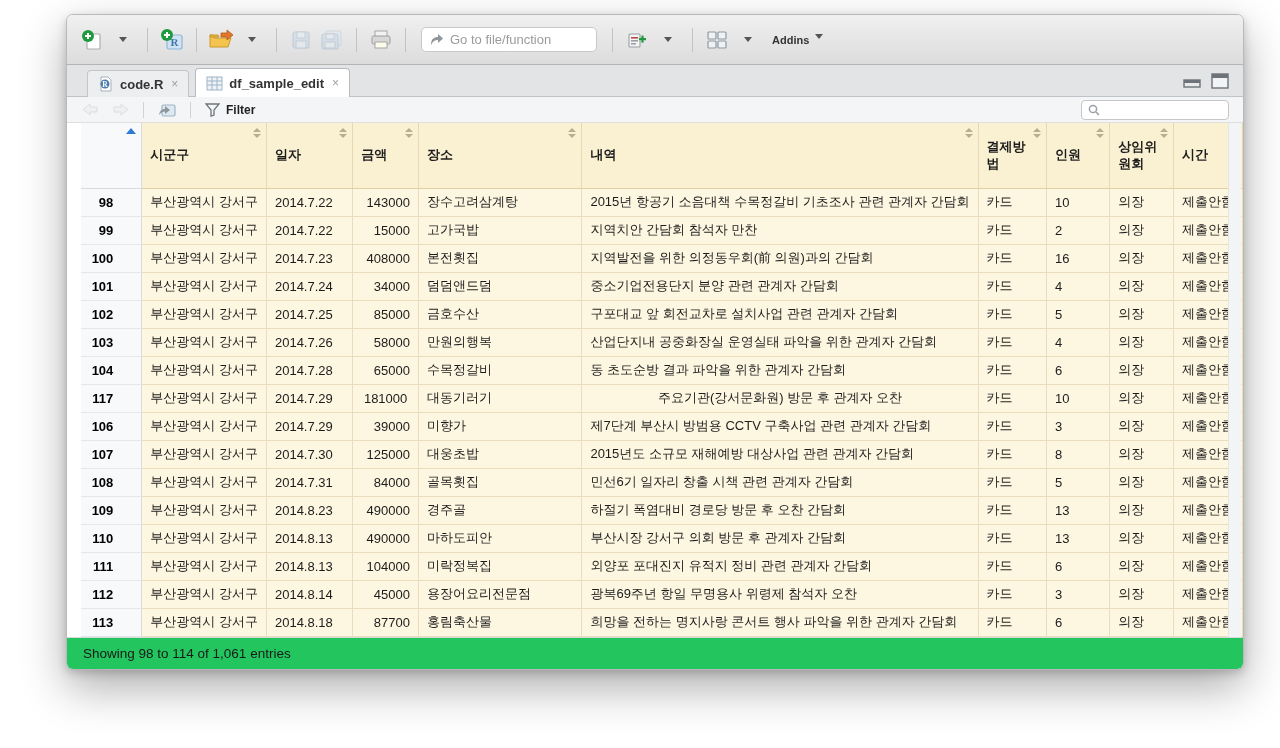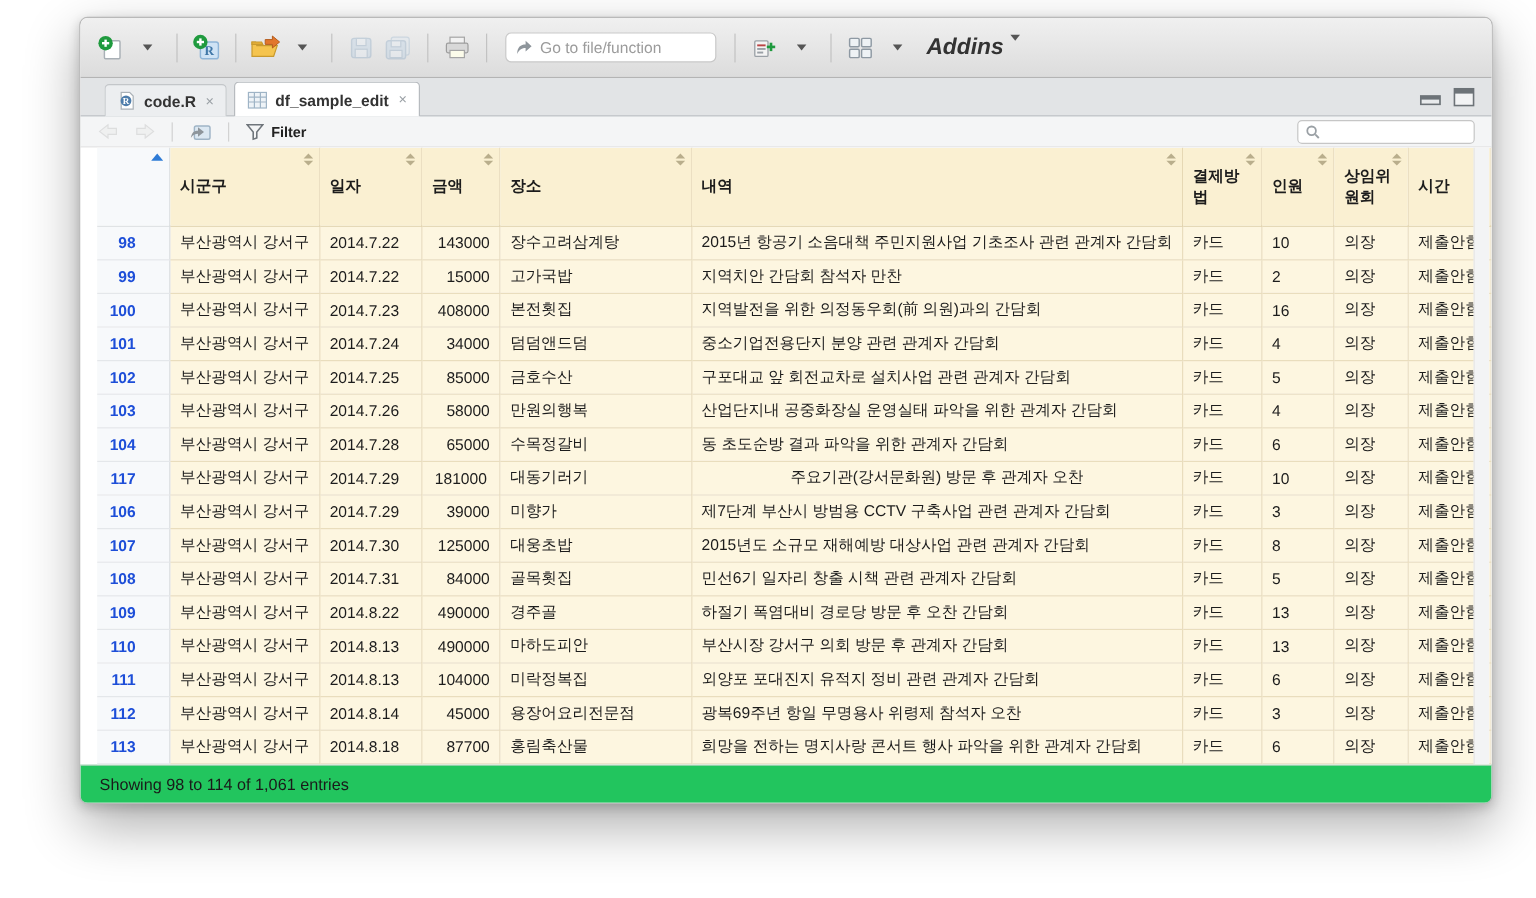--- a/index.html
+++ b/index.html
@@ -24,21 +24,21 @@
   .tb-btn { display:flex; align-items:center; justify-content:center; height:30px; min-width:26px; border-radius:4px; cursor:default; }
   .tb-btn.disabled { opacity:.38; }
   .caret { width:0; height:0; border-left:4px solid transparent; border-right:4px solid transparent; border-top:5px solid #555; display:inline-block; }
   .caret-btn { padding:0 4px; height:30px; display:flex; align-items:center; }
   .goto-box {
     width:176px; height:25px; background:#fff; border:1px solid #c9c9c9; border-radius:5px;
     display:flex; align-items:center; padding:0 8px; gap:6px; margin:0 4px;
   }
   .goto-box input { border:none; outline:none; width:100%; font-size:13px; font-family:"Liberation Sans",sans-serif; color:#333; background:transparent; }
   .goto-box input::placeholder { color:#9b9b9b; }
-  .addins { display:flex; gap:6px; font-size:19px; font-weight:700; color:#333; padding:0 6px;font-style:italic; }
+  .addins { display:flex; gap:6px; font-size:11px; font-weight:700; color:#333; padding:0 6px; }
 
   
   .tabbar {
     height:32px; flex:0 0 32px; background:#e2e4e6;
     border-bottom:1px solid #bfc3c7;
     display:flex; align-items:flex-end; padding:0 0 0 20px; position:relative;
   }
   .tab {
     height:27px; display:flex; align-items:center; gap:6px; padding:0 10px;
     border:1px solid #c3c6c9; border-bottom:none; border-radius:4px 4px 0 0;
@@ -70,21 +70,21 @@
   th.th {
     background:#faf0d2; border-right:1px solid #e6d8b4; border-bottom:1px solid #dfd0a6;
     height:65px; vertical-align:middle; text-align:left; padding:4px 8px;
     font-size:13px; font-weight:700; color:#1c1c1c; position:relative; word-break:break-all; line-height:1.35;
   }
   th.th-rownum { background:#f7f9fb; border-right:1px solid #d9dcdf; border-bottom:1px solid #d9dcdf; }
   td.td {
     background:#fdf6e0; border-right:1px solid #e9ddbd; border-bottom:1px solid #e9ddbd;
     height:28px; padding:2px 8px; font-size:13px; color:#1c1c1c; white-space:nowrap; overflow:hidden;
   }
-  td.td-rownum { background:#f7f9fb; border-right:1px solid #d9dcdf; border-bottom:1px solid #e4e7ea; font-weight:700; text-align:right; padding-right:28px; color:#1d4ed8; }
+  td.td-rownum { background:#f7f9fb; border-right:1px solid #d9dcdf; border-bottom:1px solid #e4e7ea; font-weight:700; text-align:right; padding-right:28px; color:#000000; }
   .sort-both { position:absolute; top:5px; right:5px; display:flex; flex-direction:column; gap:2px; }
   .sort-both i { display:block; width:0; height:0; border-left:4px solid transparent; border-right:4px solid transparent; }
   .sort-both i.up { border-bottom:4px solid #b9ae8c; }
   .sort-both i.dn { border-top:4px solid #b9ae8c; }
   .sort-asc { position:absolute; top:5px; right:5px; width:0; height:0; border-left:5px solid transparent; border-right:5px solid transparent; border-bottom:6px solid #2e7bd6; }
 
   
   .statusbar {
     height:32px; flex:0 0 32px; background:#22c55e; border-top:1px solid #d9d9d9;
     display:flex; align-items:center; padding:0 16px; font-size:13.5px; color:#1a1a1a;
@@ -336,21 +336,21 @@
               </span><span>시간</span></th>
           </tr>
         </thead>
       <tbody>
           <tr>
             <td class="td td-rownum" style="text-align: right;">98</td>
             <td class="td" style="text-align: left;">부산광역시 강서구</td>
             <td class="td" style="text-align: left;">2014.7.22</td>
             <td class="td" style="text-align: right;">143000</td>
             <td class="td" style="text-align: left;">장수고려삼계탕</td>
-            <td class="td" style="text-align: left;">2015년 항공기 소음대책 주민지원사업 기초조사 관련 관계자 간담회</td>
+            <td class="td" style="text-align: left;">2015년 항공기 소음대책 수목정갈비 기초조사 관련 관계자 간담회</td>
             <td class="td" style="text-align: left;">카드</td>
             <td class="td" style="text-align: left;">10</td>
             <td class="td" style="text-align: left;">의장</td>
             <td class="td" style="text-align: left;">제출안함</td>
           </tr>
           <tr>
             <td class="td td-rownum" style="text-align: right;">99</td>
             <td class="td" style="text-align: left;">부산광역시 강서구</td>
             <td class="td" style="text-align: left;">2014.7.22</td>
             <td class="td" style="text-align: right;">15000</td>
@@ -465,21 +465,21 @@
             <td class="td" style="text-align: left;">골목횟집</td>
             <td class="td" style="text-align: left;">민선6기 일자리 창출 시책 관련 관계자 간담회</td>
             <td class="td" style="text-align: left;">카드</td>
             <td class="td" style="text-align: left;">5</td>
             <td class="td" style="text-align: left;">의장</td>
             <td class="td" style="text-align: left;">제출안함</td>
           </tr>
           <tr>
             <td class="td td-rownum" style="text-align: right;">109</td>
             <td class="td" style="text-align: left;">부산광역시 강서구</td>
-            <td class="td" style="text-align: left;">2014.8.22</td>
+            <td class="td" style="text-align: left;">2014.8.23</td>
             <td class="td" style="text-align: right;">490000</td>
             <td class="td" style="text-align: left;">경주골</td>
             <td class="td" style="text-align: left;">하절기 폭염대비 경로당 방문 후 오찬 간담회</td>
             <td class="td" style="text-align: left;">카드</td>
             <td class="td" style="text-align: left;">13</td>
             <td class="td" style="text-align: left;">의장</td>
             <td class="td" style="text-align: left;">제출안함</td>
           </tr>
           <tr>
             <td class="td td-rownum" style="text-align: right;">110</td>

